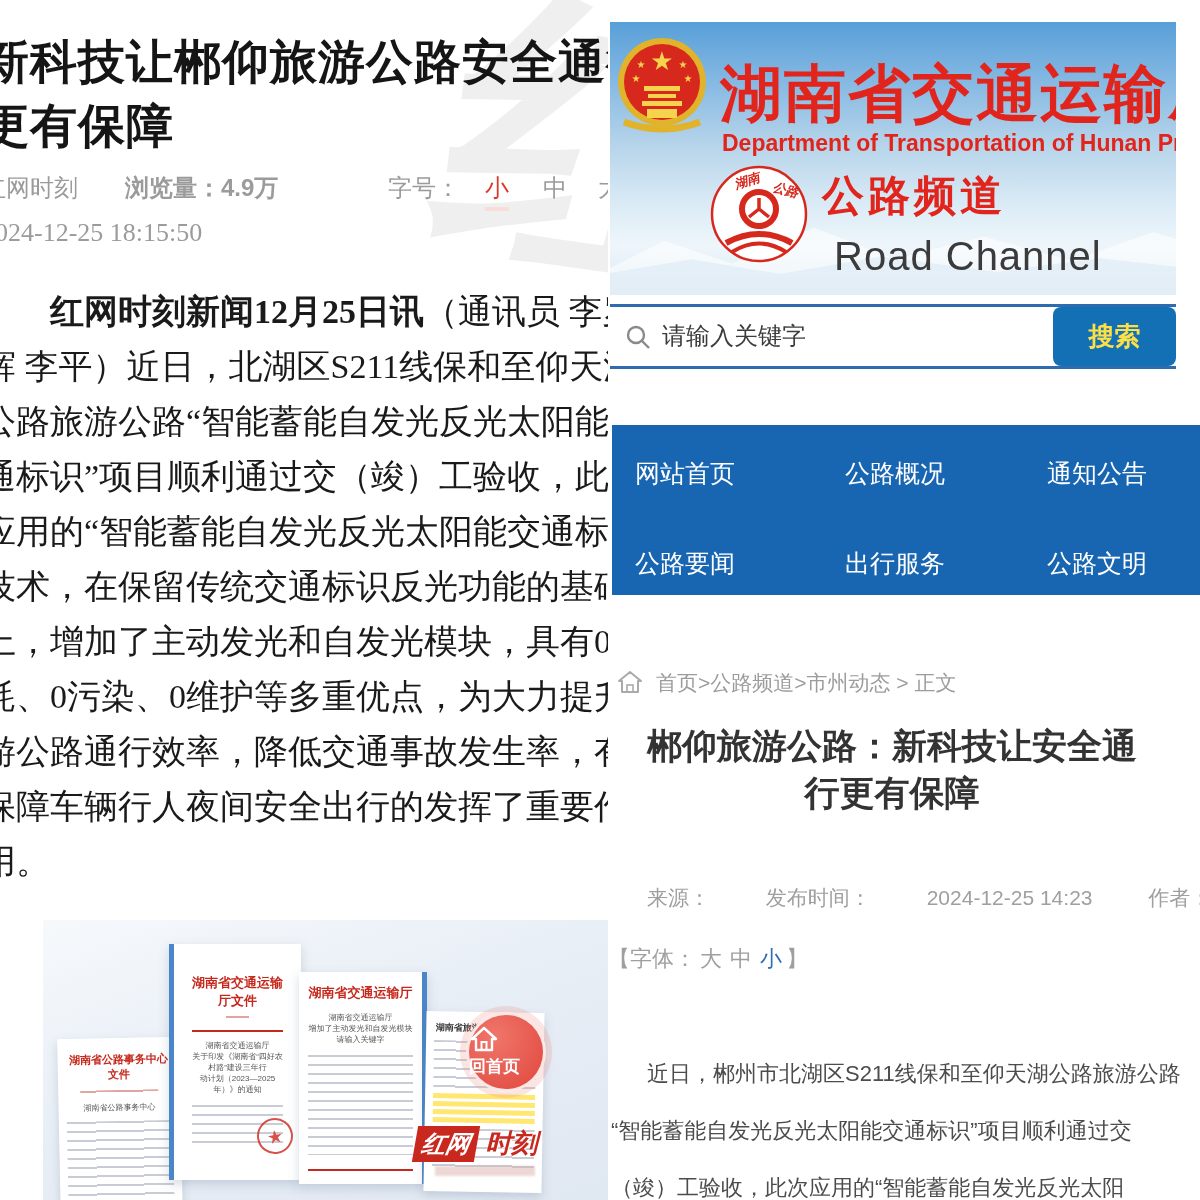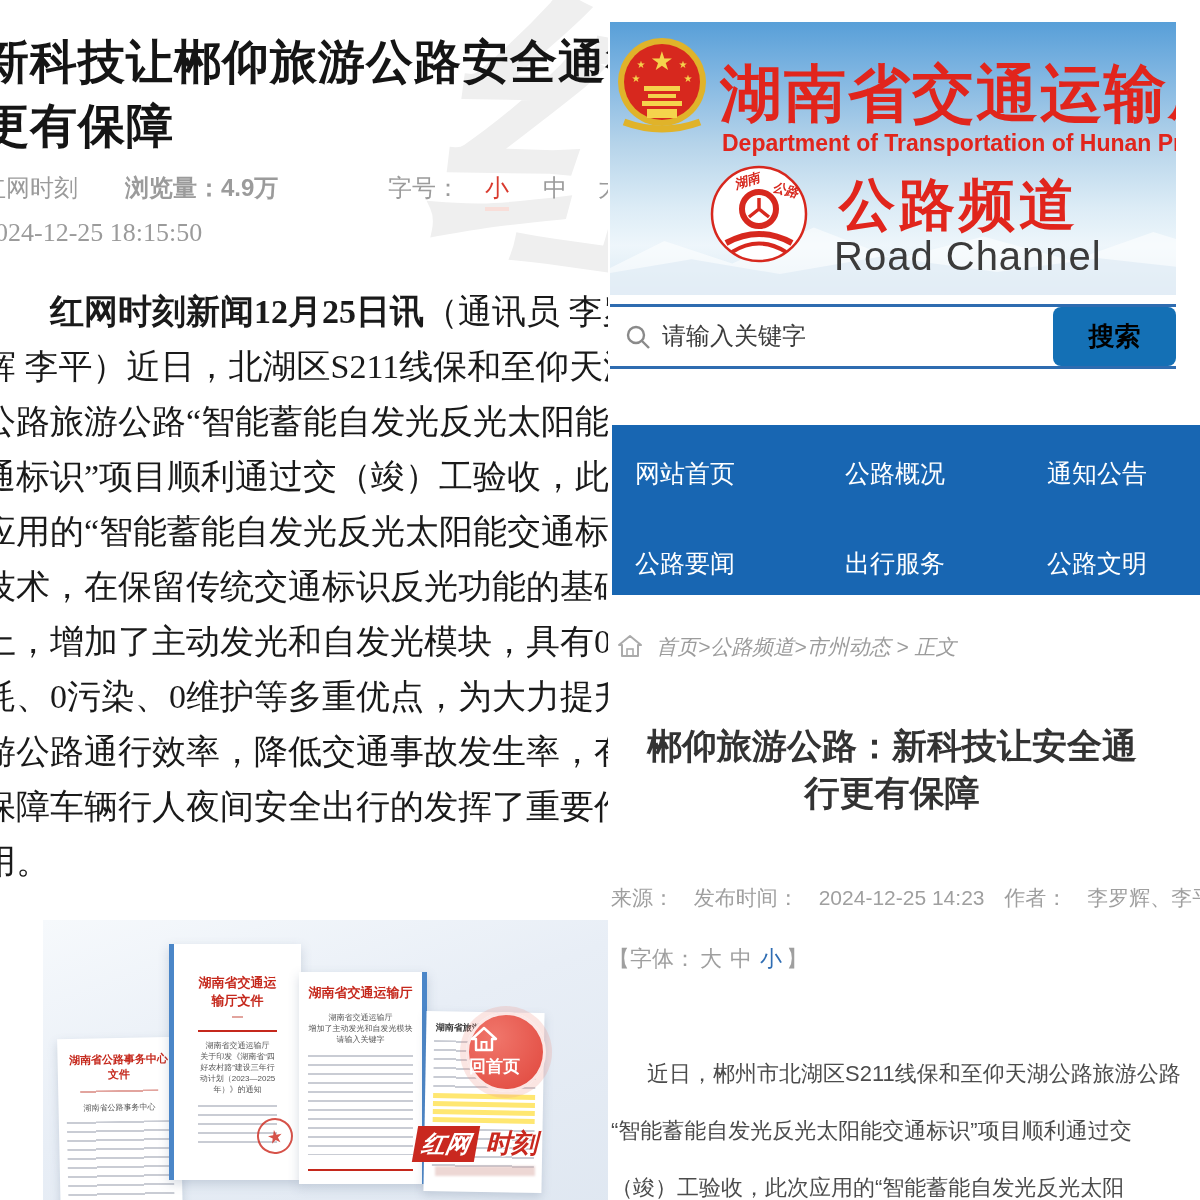--- a/index.html
+++ b/index.html
@@ -33,21 +33,21 @@
 
   
   #lp-image { position:absolute; left:43px; top:920px; width:565px; height:300px;
               background:linear-gradient(160deg,#f6f9fc 0%, #e8eef6 45%, #dfe7f1 100%); z-index:2; }
   .doc { position:absolute; background:#fff; box-shadow:0 4px 10px rgba(90,110,140,.25); }
   .doc .red-title { color:#c5281c; font-weight:bold; text-align:center; }
   .bars { background:repeating-linear-gradient(180deg,#c9ccd4 0 2px, transparent 2px 9px); }
   .bars-red { background:repeating-linear-gradient(180deg,#e2a49e 0 2px, transparent 2px 9px); }
   #doc1 { left:16px; top:118px; width:122px; height:182px; transform:rotate(-1.2deg); padding:14px 8px; }
   #doc1 .red-title { font-size:11px; margin-bottom:8px; }
-  #doc2 { left:126px; top:24px; width:132px; height:236px; border-left:5px solid #4b86c8; padding:30px 24px 0; }
+  #doc2 { left:126px; top:24px; width:132px; height:236px; border-left:5px solid #4b86c8; padding:30px 18px 0; }
   #doc2 .red-title { font-size:13px; margin-bottom:6px; }
   #doc2 .rule { height:2px; background:#c5281c; margin:6px 0 8px; }
   .tiny { font-size:8px; color:#555; text-align:center; line-height:11px; }
   .seal { position:absolute; right:8px; bottom:26px; width:36px; height:36px; border-radius:50%;
           border:2px solid #d0342a; color:#d0342a; font-size:18px; text-align:center;
           line-height:34px; opacity:.85; transform:rotate(-10deg); }
   #doc3 { left:256px; top:52px; width:128px; height:212px; border-right:5px solid #4b86c8; padding:12px 9px 0; }
   #doc3 .red-title { font-size:13px; margin-bottom:10px; }
   #doc3 .rule { height:2px; background:#c5281c; margin-top:14px; }
   #doc4 { left:382px; top:92px; width:118px; height:180px; transform:rotate(1deg); padding:10px 8px 0; }
@@ -74,46 +74,46 @@
   .mountain { position:absolute; bottom:0; width:120%; height:90px; background:rgba(255,255,255,.55);
               clip-path:polygon(0 70%,8% 40%,18% 65%,30% 25%,42% 60%,55% 35%,68% 62%,80% 30%,92% 58%,100% 45%,100% 100%,0 100%); }
   .mountain2 { position:absolute; bottom:0; width:120%; height:55px; background:rgba(160,195,225,.45);
               clip-path:polygon(0 60%,12% 35%,25% 62%,40% 30%,57% 58%,72% 33%,88% 55%,100% 40%,100% 100%,0 100%); }
   #rp-emblem { position:absolute; left:4px; top:8px; }
   .rp-title { position:absolute; left:110px; top:30px; font-size:62px; font-weight:900;
               color:#e1251c; white-space:nowrap; letter-spacing:2px; }
   .rp-subtitle { position:absolute; left:112px; top:108px; font-size:23px; font-weight:bold;
                  color:#e1251c; white-space:nowrap; }
   #rp-roadlogo { position:absolute; left:100px; top:143px; }
-  .rp-channel { position:absolute; left:229px; top:146px; font-size:56px; font-weight:900;
+  .rp-channel { position:absolute; left:212px; top:146px; font-size:42px; font-weight:900;
                 color:#e1251c; white-space:nowrap; letter-spacing:4px; }
   .rp-channel-en { position:absolute; left:224px; top:212px; font-size:40px; color:#3b3b3b;
                    white-space:nowrap; letter-spacing:1px; }
 
   #rp-search { position:absolute; left:2px; top:304px; width:566px; height:65px;
                border-top:3px solid #2e6cb0; border-bottom:3px solid #2e6cb0; background:#fff; }
   #rp-search input { position:absolute; left:52px; top:6px; width:380px; height:46px; border:none;
                      outline:none; font-size:24px; color:#737373; font-family:"Liberation Sans",sans-serif; }
   #rp-search input::placeholder { color:#3c3c3c; opacity:1; }
   #rp-search svg.mag { position:absolute; left:14px; top:16px; }
   #rp-search .btn { position:absolute; right:0; top:0; width:123px; height:59px; background:#1470b5;
-                    border-radius:8px; color:#000000; font-size:26px; font-weight:bold; text-align:center;
+                    border-radius:8px; color:#fde047; font-size:26px; font-weight:bold; text-align:center;
                     line-height:59px; cursor:pointer; }
 
   #rp-nav { position:absolute; left:4px; top:425px; width:648px; height:170px; background:#1866b2; }
   #rp-nav span { position:absolute; color:#fff; font-size:25px; white-space:nowrap; cursor:pointer; }
 
-  #rp-crumb { position:absolute; left:8px; top:632px; height:36px; color:#9c9c9c; font-size:21px;font-style:italic; }
+  #rp-crumb { position:absolute; left:8px; top:668px; height:36px; color:#9c9c9c; font-size:21px; }
   #rp-crumb svg { vertical-align:-6px; margin-right:12px; }
 
   .rp-art-title { position:absolute; left:0; top:722px; width:568px; text-align:center;
                   font-size:35px; font-weight:800; color:#333; line-height:47px; }
   .rp-meta { position:absolute; left:3px; top:884px; width:566px; font-size:21px; color:#9f9f9f;
              white-space:nowrap; }
-  .rp-meta span { margin-right:14px; }
+  .rp-meta span { margin-right:14px;margin-left:36px; }
   .rp-fontrow { position:absolute; left:0; top:944px; width:568px; 
                 font-size:22px; color:#9f9f9f; }
   .rp-fontrow .fs { margin:0 4px; cursor:pointer; }
   .rp-fontrow .blue { color:#2f6db3; }
   .rp-body { position:absolute; left:3px; top:1045px; width:566px; font-size:22px; color:#4c4c4c; }
   .rp-body .ln { line-height:57px; white-space:nowrap; }
   .rp-body .indent { padding-left:36px; }
 </style>
 </head>
 <body>

